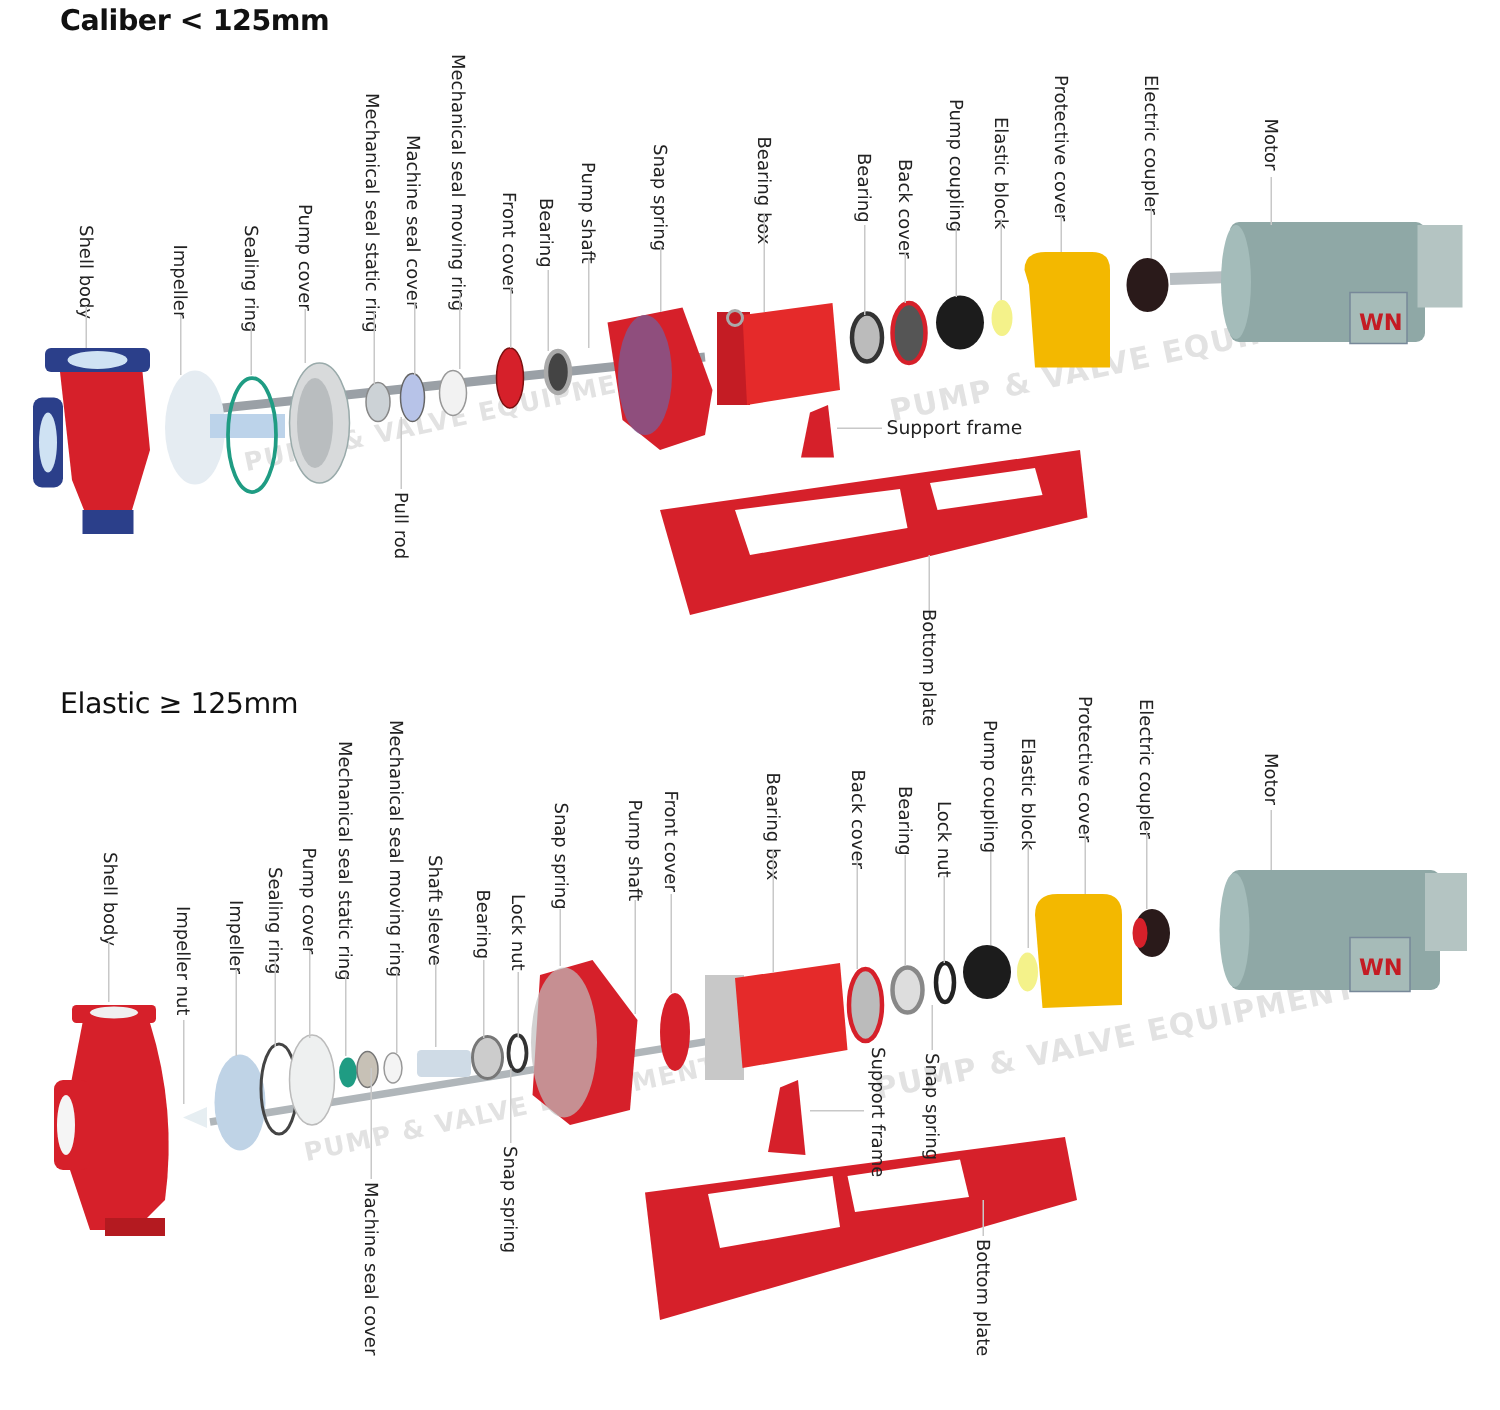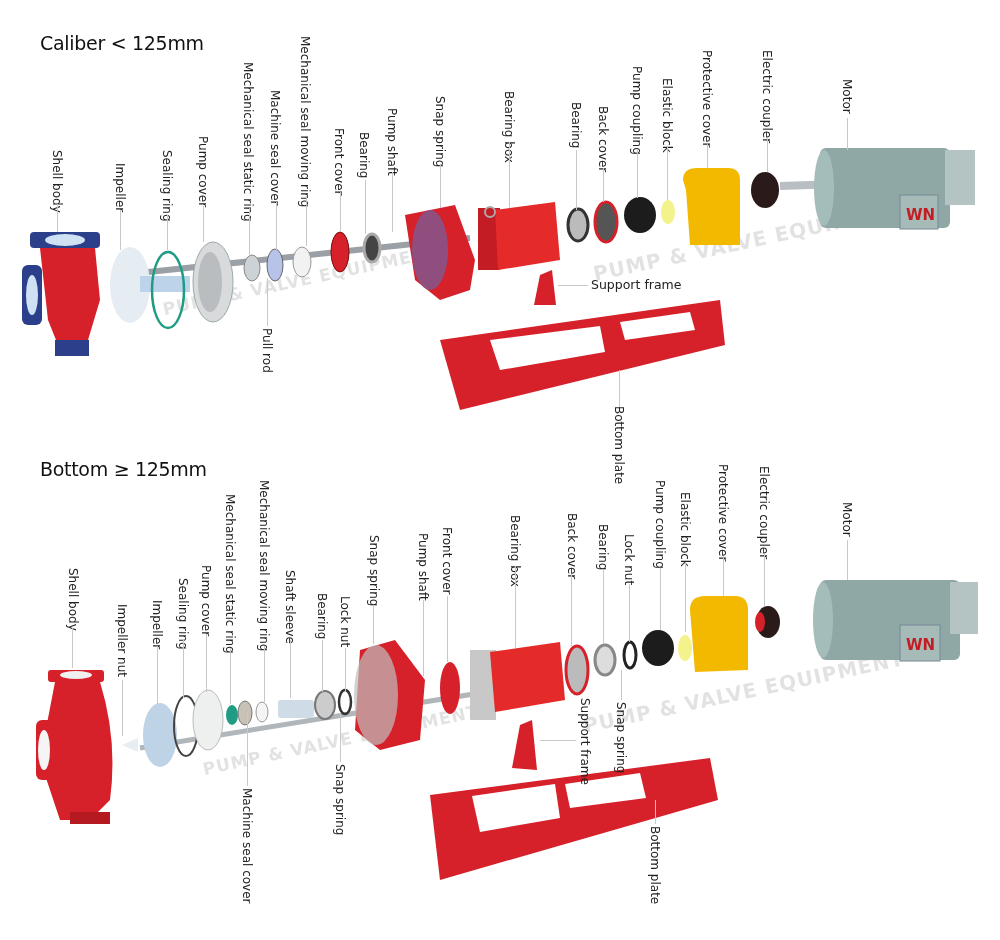--- a/index.html
+++ b/index.html
@@ -8,21 +8,21 @@
   .vlabel{position:absolute;writing-mode:vertical-rl;font-size:12px;line-height:14px;color:#222;white-space:nowrap;}
   .hlabel{position:absolute;font-size:12.5px;color:#222;white-space:nowrap;}
   .lead{position:absolute;width:1px;background:#c8c8c8;}
   .hlead{position:absolute;height:1px;background:#c8c8c8;}
   .watermark{position:absolute;font-size:20px;color:rgba(190,190,190,0.45);font-weight:bold;transform:rotate(-12deg);letter-spacing:1px;white-space:nowrap;}
   svg{position:absolute;left:0;top:0;}
 </style>
 </head>
 <body>
 
-<div class="sec-title" style="top:32px;">Caliber &lt; 125mm</div>
+<div class="sec-title" style="top:3px;font-weight:bold;">Caliber &lt; 125mm</div>
 
 <div class="watermark" style="left:590px;top:228px;">PUMP &amp; VALVE EQUIPMENT</div>
 <div class="watermark" style="left:160px;top:270px;font-size:17px;">PUMP &amp; VALVE EQUIPMENT</div>
 
 <svg width="1000" height="470">
 
   <line x1="120" y1="275" x2="470" y2="238" stroke="#9aa0a6" stroke-width="6"></line>
   <line x1="780" y1="186" x2="840" y2="184" stroke="#b8bec2" stroke-width="8"></line>
 
   <g>
@@ -124,21 +124,21 @@
 <div class="lead" style="left:767px;top:138px;height:34px;"></div>
 <div class="vlabel" style="left:840px;top:79px;">Motor</div>
 <div class="lead" style="left:847px;top:118px;height:32px;"></div>
 <div class="vlabel" style="left:260px;top:328px;">Pull rod</div>
 <div class="lead" style="left:267px;top:278px;height:48px;"></div>
 <div class="hlead" style="left:558px;top:285px;width:30px;"></div>
 <div class="hlabel" style="left:591px;top:277px;">Support frame</div>
 <div class="lead" style="left:619px;top:370px;height:40px;"></div>
 <div class="vlabel" style="left:612px;top:406px;">Bottom plate</div>
 
-<div class="sec-title" style="top:458px;">Bottom ≥ 125mm</div>
+<div class="sec-title" style="top:458px;">Elastic ≥ 125mm</div>
 
 <div class="watermark" style="left:580px;top:680px;">PUMP &amp; VALVE EQUIPMENT</div>
 <div class="watermark" style="left:200px;top:730px;font-size:17px;">PUMP &amp; VALVE EQUIPMENT</div>
 
 <svg width="1000" height="940" style="pointer-events:none;">
   <line x1="140" y1="748" x2="560" y2="680" stroke="#b0b6ba" stroke-width="5"></line>
 
   <g>
     <rect x="48" y="670" width="56" height="12" rx="3" fill="#d6202a"></rect>
     <ellipse cx="76" cy="675" rx="16" ry="4" fill="#f0f0f0"></ellipse>

